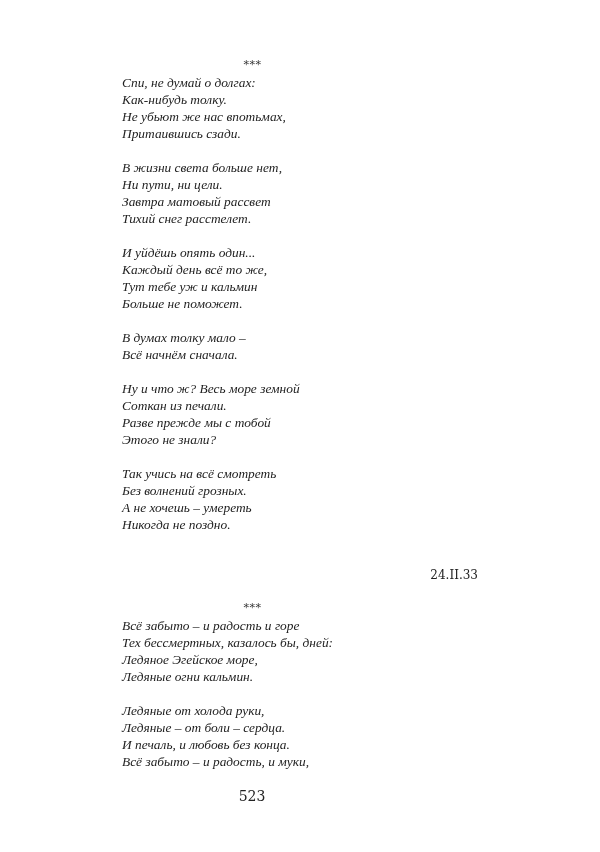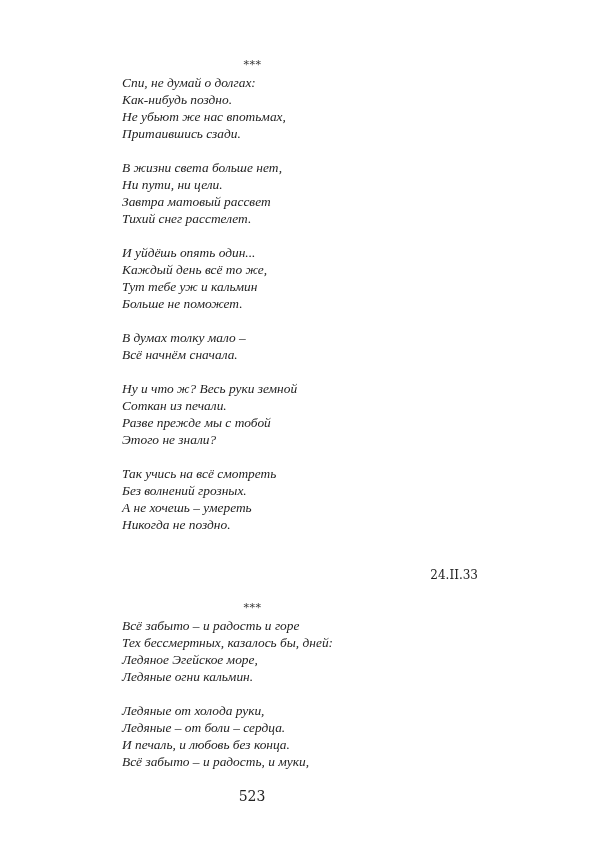--- a/index.html
+++ b/index.html
@@ -20,42 +20,42 @@
 </head>
 <body>
 
 <div class="page">
 
   <div class="stars" style="top:58px;">***</div>
 
   <div class="poem" style="top:74px;">
     <div class="stanza">
       <div class="line">Спи, не думай о долгах:</div>
-      <div class="line">Как-нибудь поздно.</div>
+      <div class="line">Как-нибудь толку.</div>
       <div class="line">Не убьют же нас впотьмах,</div>
       <div class="line">Притаившись сзади.</div>
     </div>
     <div class="stanza">
       <div class="line">В жизни света больше нет,</div>
       <div class="line">Ни пути, ни цели.</div>
       <div class="line">Завтра матовый рассвет</div>
       <div class="line">Тихий снег расстелет.</div>
     </div>
     <div class="stanza">
       <div class="line">И уйдёшь опять один...</div>
       <div class="line">Каждый день всё то же,</div>
       <div class="line">Тут тебе уж и кальмин</div>
       <div class="line">Больше не поможет.</div>
     </div>
     <div class="stanza">
       <div class="line">В думах толку мало –</div>
       <div class="line">Всё начнём сначала.</div>
     </div>
     <div class="stanza">
-      <div class="line">Ну и что ж? Весь руки земной</div>
+      <div class="line">Ну и что ж? Весь море земной</div>
       <div class="line">Соткан из печали.</div>
       <div class="line">Разве прежде мы с тобой</div>
       <div class="line">Этого не знали?</div>
     </div>
     <div class="stanza">
       <div class="line">Так учись на всё смотреть</div>
       <div class="line">Без волнений грозных.</div>
       <div class="line">А не хочешь – умереть</div>
       <div class="line">Никогда не поздно.</div>
     </div>

